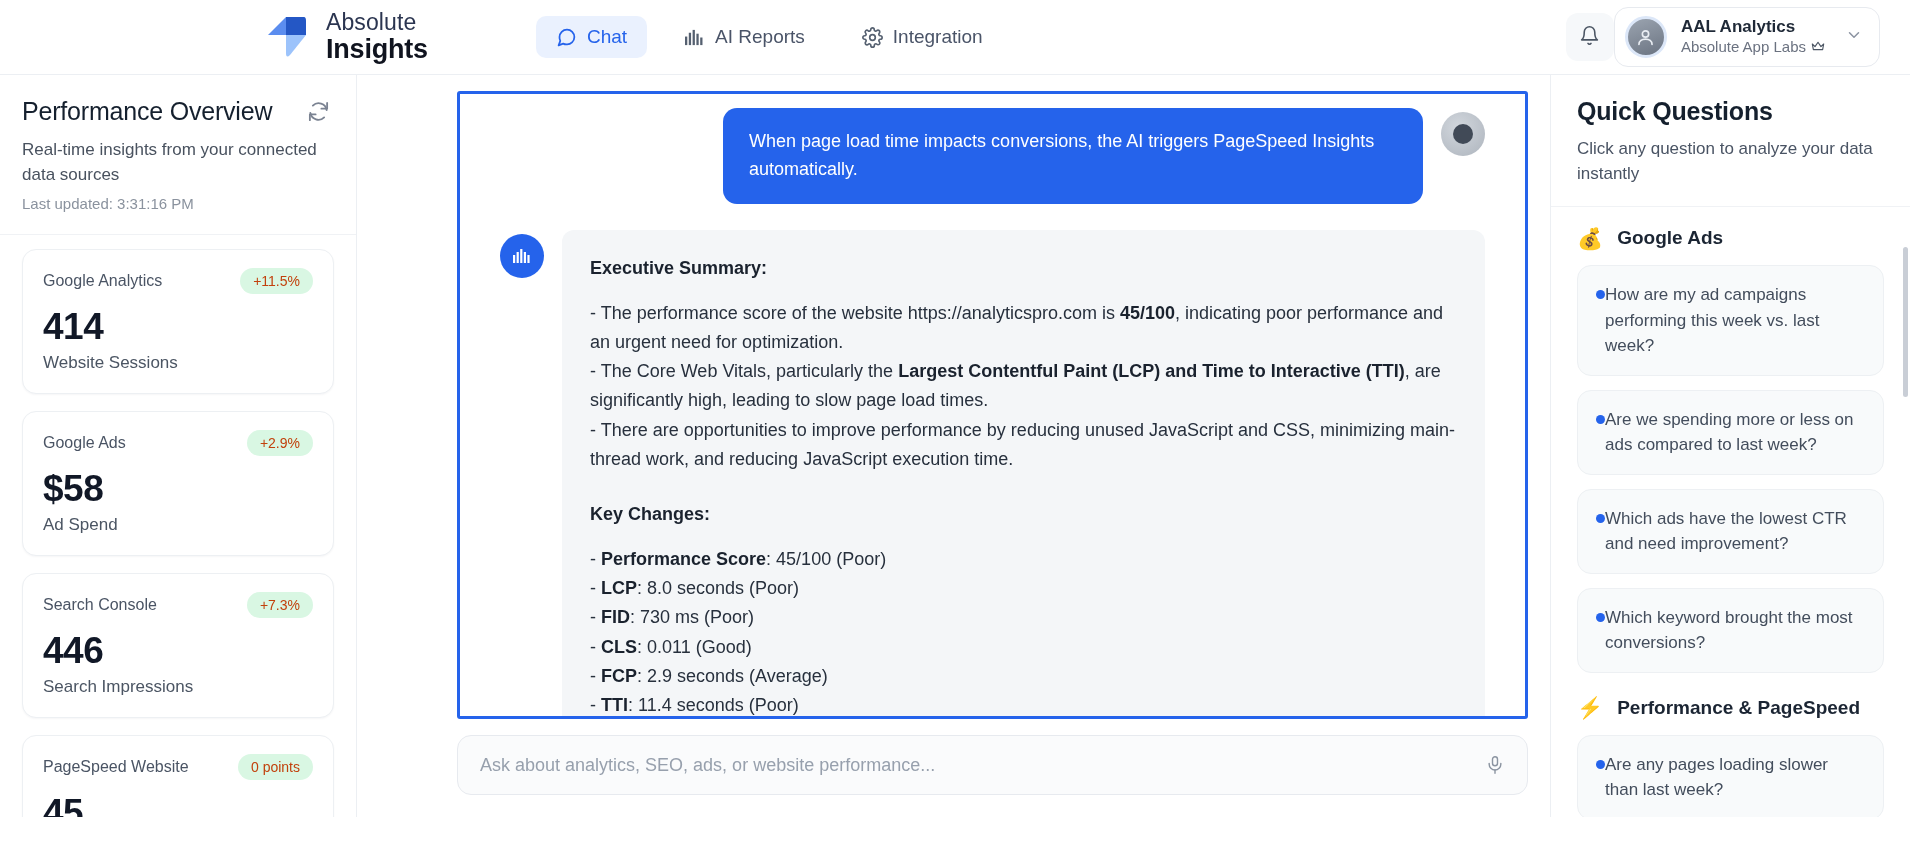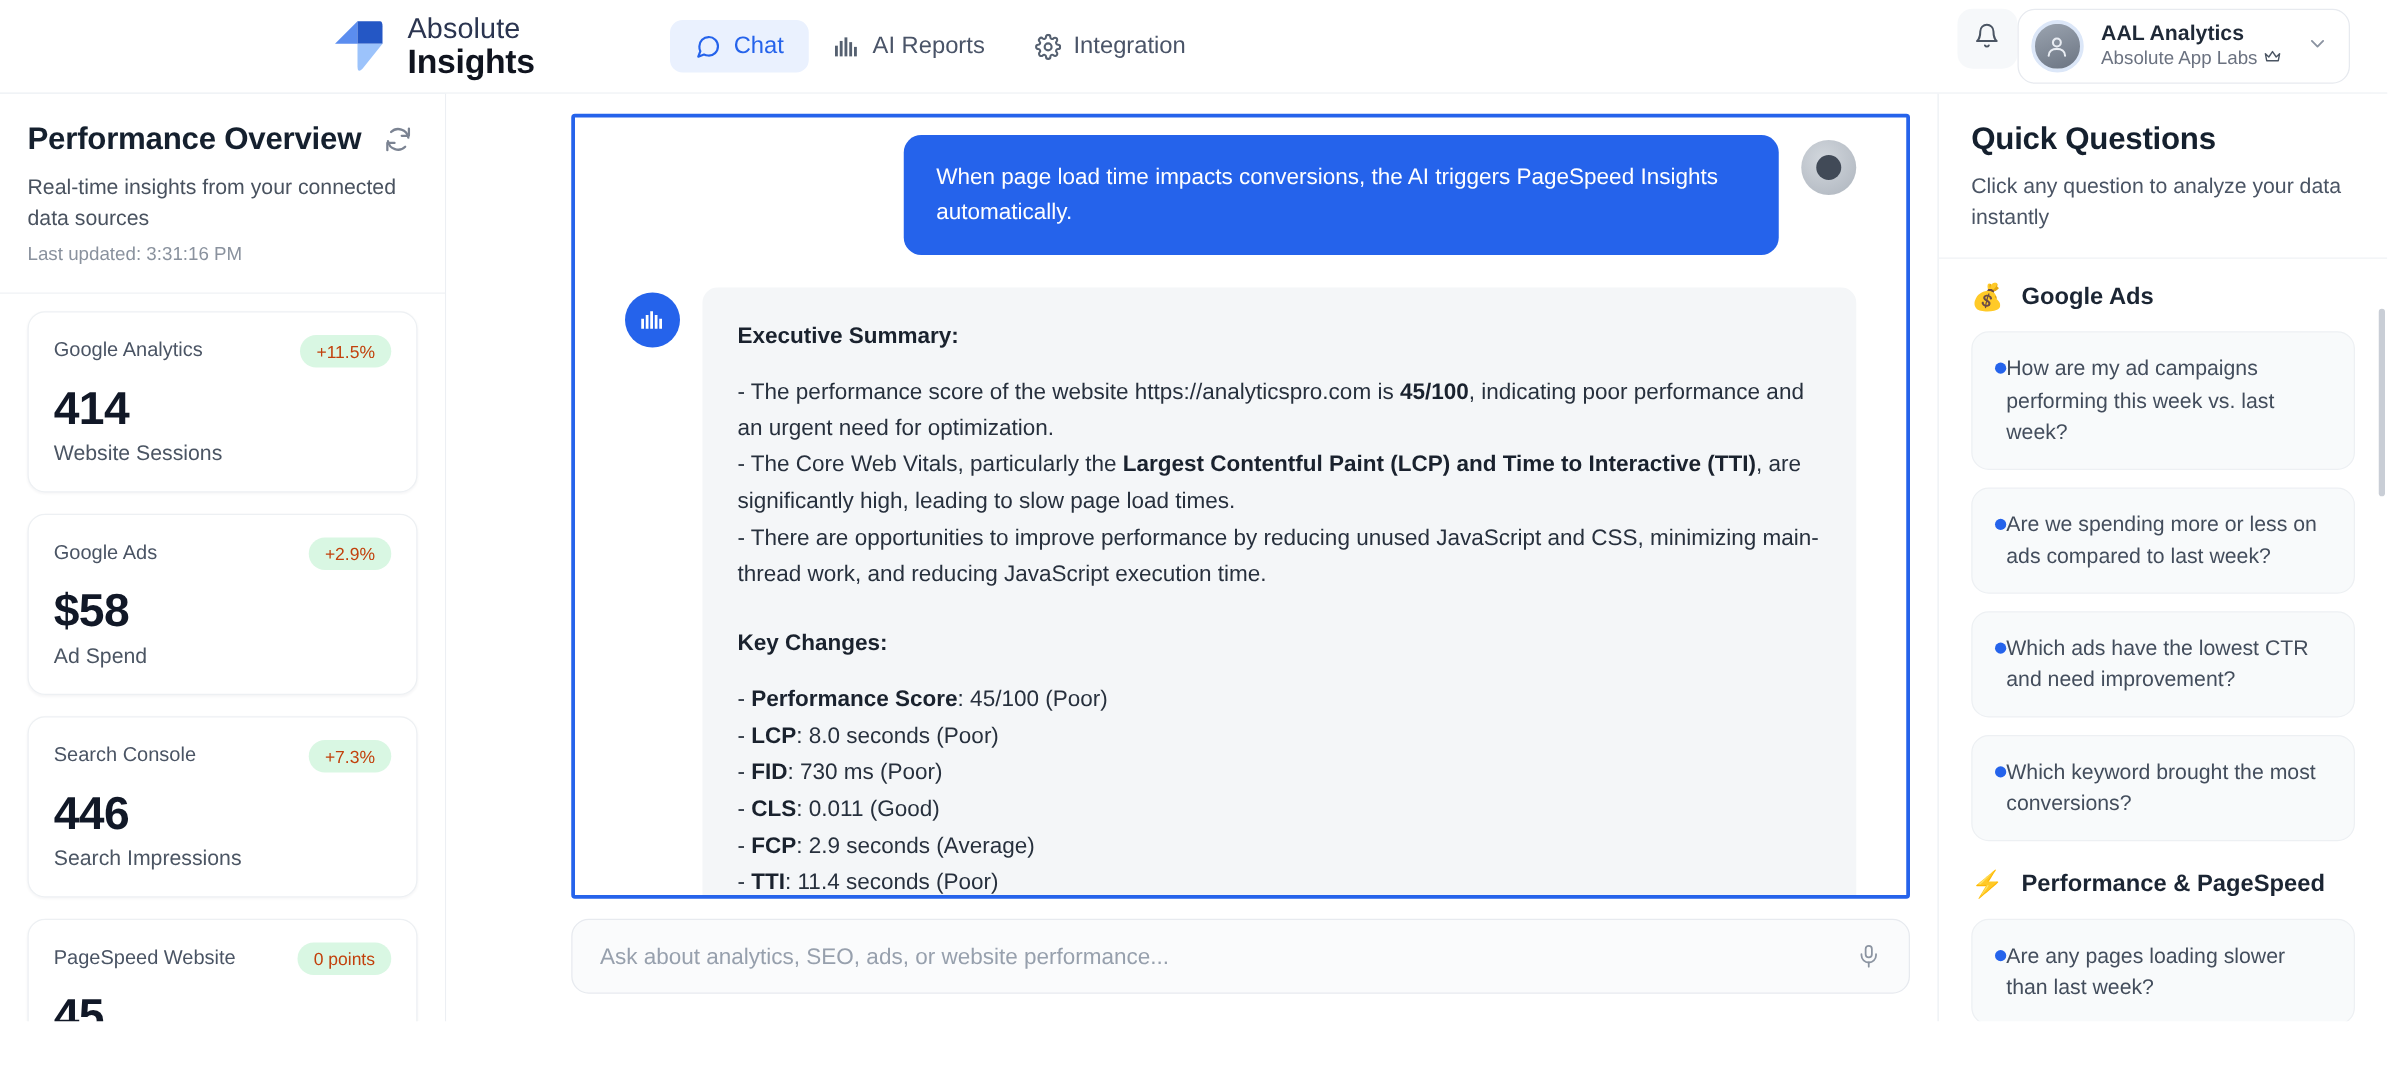--- a/index.html
+++ b/index.html
@@ -18,30 +18,30 @@
     border-bottom: 1px solid #eceff3;
     display: flex; align-items: center;
     position: relative;
   }
   .brand { display: flex; align-items: center; gap: 14px; margin-left: 260px; }
   .brand-mark { width: 52px; height: 52px; position: relative; }
   .brand-words { line-height: 1.0; }
   .brand-top { font-size: 23px; color: #2b3550; letter-spacing: .1px; }
   .brand-bottom { font-size: 27px; font-weight: 700; color: #10141f; letter-spacing: -.2px; margin-top: 2px;}
 
-  .navtabs { display: flex; align-items: flex-start; gap: 0; margin-left: 108px; }
+  .navtabs { display: flex; align-items: flex-start; gap: 17px; margin-left: 108px; }
   .navtab {
     display: flex; align-items: center; gap: 10px;
     padding: 10px 20px; border-radius: 10px;
     font-size: 19px; color: #4a5468; cursor: pointer; white-space: nowrap;
   }
   .navtab.active { background: #eaf1fe; color: #2563eb; }
   .navtab .ic { display: flex; align-items: center; }
 
-  .topright { position: absolute; right: 30px; display: flex; }
+  .topright { position: absolute; right: 30px; display: flex; align-items: center; }
   .bell-btn {
     width: 48px; height: 48px; border-radius: 12px; background: #f6f8fa;
     display: flex; align-items: center; justify-content: center; cursor: pointer;
   }
   .userchip {
     display: flex; align-items: center; gap: 14px;
     border: 1px solid #e7eaef; border-radius: 14px;
     padding: 8px 16px 8px 10px; background: #fff; cursor: pointer;
   }
   .avatar {
@@ -60,21 +60,21 @@
   
   .left {
     width: 357px; min-width: 357px;
     border-right: 1px solid #eceff3;
     background: #ffffff;
     display: flex; flex-direction: column;
     overflow: hidden;
   }
   .left-head { padding: 22px 26px 22px 22px; border-bottom: 1px solid #f0f2f5; }
   .left-title-row { display: flex; align-items: center; justify-content: space-between; }
-  .left-title { font-size: 25px; font-weight: 700; color: #15202e; letter-spacing: -.2px; }
+  .left-title { font-size: 25px; font-weight: 400; color: #15202e; letter-spacing: -.2px; }
   .refresh { cursor: pointer; color: #7b8392; display: flex; }
   .left-sub { font-size: 17px; color: #49525f; margin-top: 12px; line-height: 1.45; max-width: 300px; }
   .left-time { font-size: 15px; color: #8a929e; margin-top: 8px; }
 
   .cards { padding: 14px 22px 10px 22px; display: flex; flex-direction: column; gap: 17px; }
   .mcard {
     border: 1px solid #edf0f3; border-radius: 14px; background: #fff;
     padding: 18px 20px 20px 20px;
     box-shadow: 0 1px 2px rgba(16,24,40,.04);
   }

